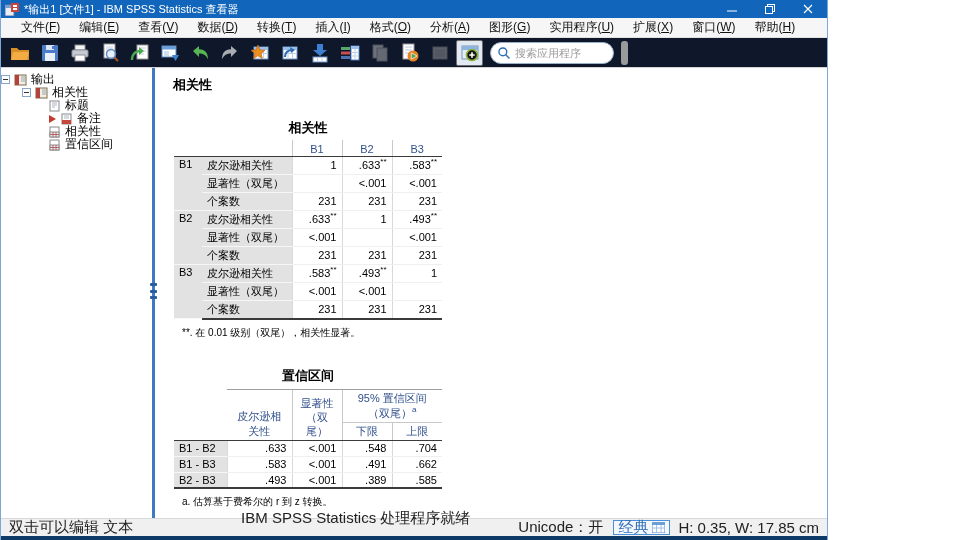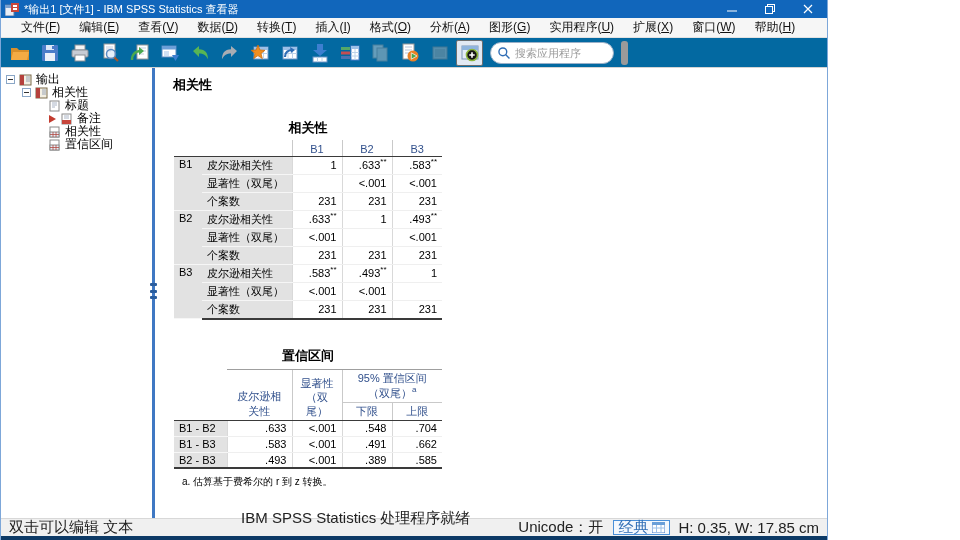--- a/index.html
+++ b/index.html
@@ -18,21 +18,21 @@
     color: #fff; font-size: 11px; cursor: default; }
   .wc svg { display: block; }
 
   
   .menubar { height: 20px; background: #f6f6f6; border-bottom: 1px solid #e2e2e2;
     display: flex; align-items: center; padding-left: 20px; gap: 19px; font-size: 12px; color: #111; flex: none; }
   .menu-item { white-space: nowrap; cursor: default; }
   .menu-item u { text-decoration: underline; }
 
   
-  .toolbar { height: 30px; background: #0369a1; border-bottom: 1px solid #d4d4d4;
+  .toolbar { height: 30px; background: #0f172a; border-bottom: 1px solid #d4d4d4;
     display: flex; align-items: center; padding-left: 5px; gap: 3px; flex: none; }
   .tbtn { width: 27px; height: 26px; display: flex; align-items: center; justify-content: center;
     border: 1px solid transparent; border-radius: 2px; background: transparent; }
   .tbtn.disabled { opacity: .45; filter: grayscale(1); }
   .tbtn.selected { border: 1px solid #6e6e6e; background: #e2e9f3; }
   .tb-sep { width: 7px; height: 24px; background: #9a9a9a; border-radius: 3px; margin-left: 4px; }
   .searchbox { width: 124px; height: 22px; background: #fff; border: 1px solid #9ab0c8; border-radius: 11px;
     display: flex; align-items: center; padding: 0 6px; gap: 4px; margin-left: 4px; }
   .searchbox input { border: none; outline: none; width: 90px; font-size: 11px; background: transparent;
     font-family: "Liberation Sans", sans-serif; color: #333; }
@@ -43,21 +43,21 @@
   .outline-pane { width: 151px; flex: none; background: #fff; padding-top: 5px; overflow: hidden; }
   .splitter { width: 3px; flex: none; background: #3f78c3; position: relative; cursor: col-resize; }
   .splitter .grip { position: absolute; left: -2px; top: 215px; width: 7px; height: 16px;
     display: flex; flex-direction: column; justify-content: space-between; }
   .splitter .grip i { display: block; height: 3px; background: #2a5d9e; border-radius: 1px; }
   .content-pane { flex: 1 1 auto; background: #fff; overflow: hidden; padding: 8px 0 0 18px; }
 
   
   .tree { font-size: 12px; color: #000; }
   .tree-row { display: flex; align-items: center; height: 13px; gap: 4px; white-space: nowrap; cursor: default; }
-  .tree-row.lvl0 { padding-left: 5px; }
+  .tree-row.lvl0 { }
   .tree-row.lvl1 { padding-left: 21px; }
   .tree-row.lvl2 { padding-left: 47px; }
   .tree-row.lvl2.current { padding-left: 48px; }
   .exp { width: 9px; height: 9px; border: 1px solid #8aa6c6; background: #fff; position: relative; flex: none; }
   .exp::after { content: ""; position: absolute; left: 1px; right: 1px; top: 3px; height: 1px; background: #333; }
   .cur-arrow { width: 0; height: 0; border-left: 7px solid #c23b2e; border-top: 4px solid transparent;
     border-bottom: 4px solid transparent; flex: none; }
   .ticon { width: 13px; height: 12px; flex: none; }
 
   
@@ -411,20 +411,21 @@
               <td class="val"><span></span><sup></sup></td>
             </tr>
             <tr class="lastrow">
               <td class="lab">个案数</td>
               <td class="val"><span>231</span><sup></sup></td>
               <td class="val"><span>231</span><sup></sup></td>
               <td class="val"><span>231</span><sup></sup></td>
             </tr>
           </tbody>
         </table>
+        <div class="footnote">**. 在 0.01 级别（双尾），相关性显著。</div>
       </div>
 
       <div class="block">
         <div class="pivot-title pt2">置信区间</div>
         <table class="spss">
           <colgroup>
               <col style="width:53px">
               <col style="width:65px">
               <col style="width:50px">
               <col style="width:50px">

